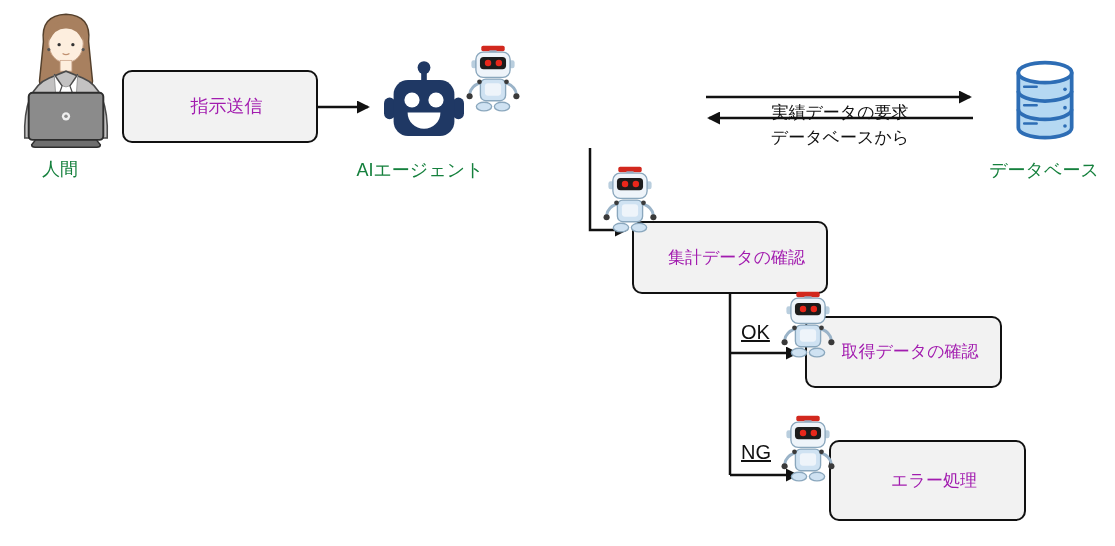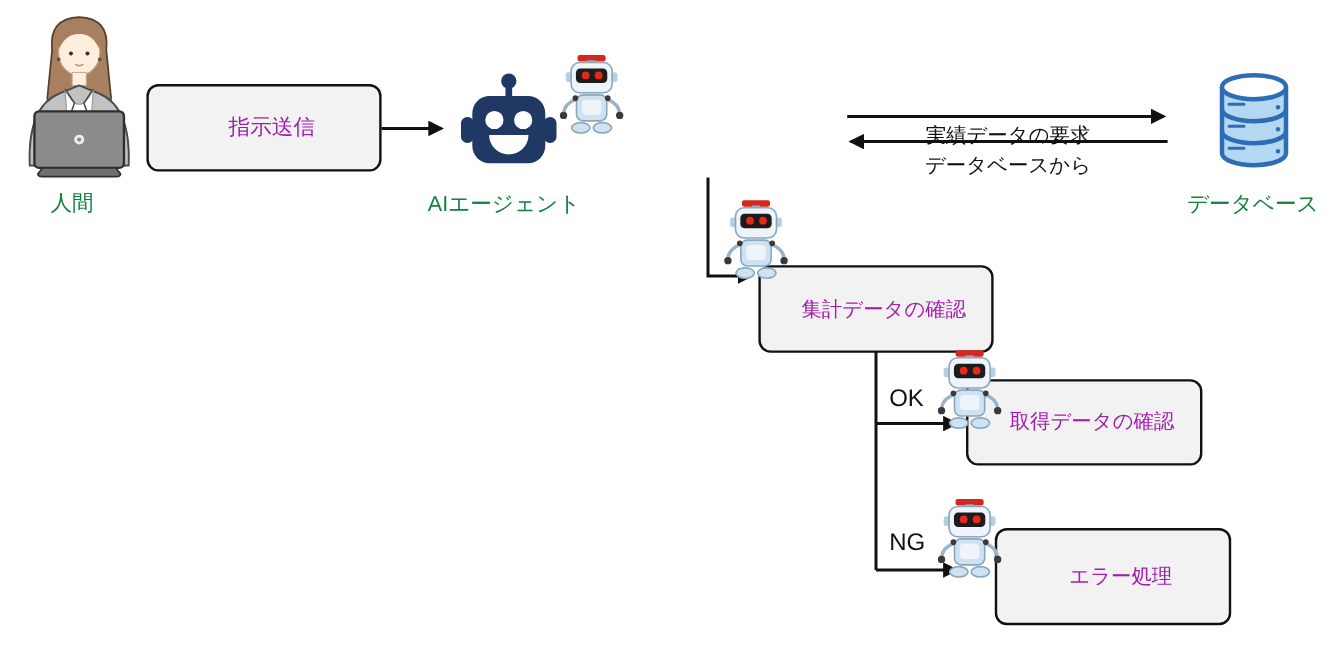--- a/index.html
+++ b/index.html
@@ -42,20 +42,21 @@
     text-align: center;
     font-size: 17px;
     color: #111111;
     white-space: nowrap;
   }
   .branch-label {
     position: absolute;
     font-size: 20px;
     color: #111111;
     white-space: nowrap;
+    text-decoration: underline;
   }
   .icon { position: absolute; }
   .icon svg { display: block; width: 100%; height: 100%; }
   .connector-layer {
     position: absolute;
     left: 0; top: 0;
     width: 1115px; height: 546px;
     pointer-events: none;
   }
   .defs-holder { position: absolute; width: 0; height: 0; overflow: hidden; }

